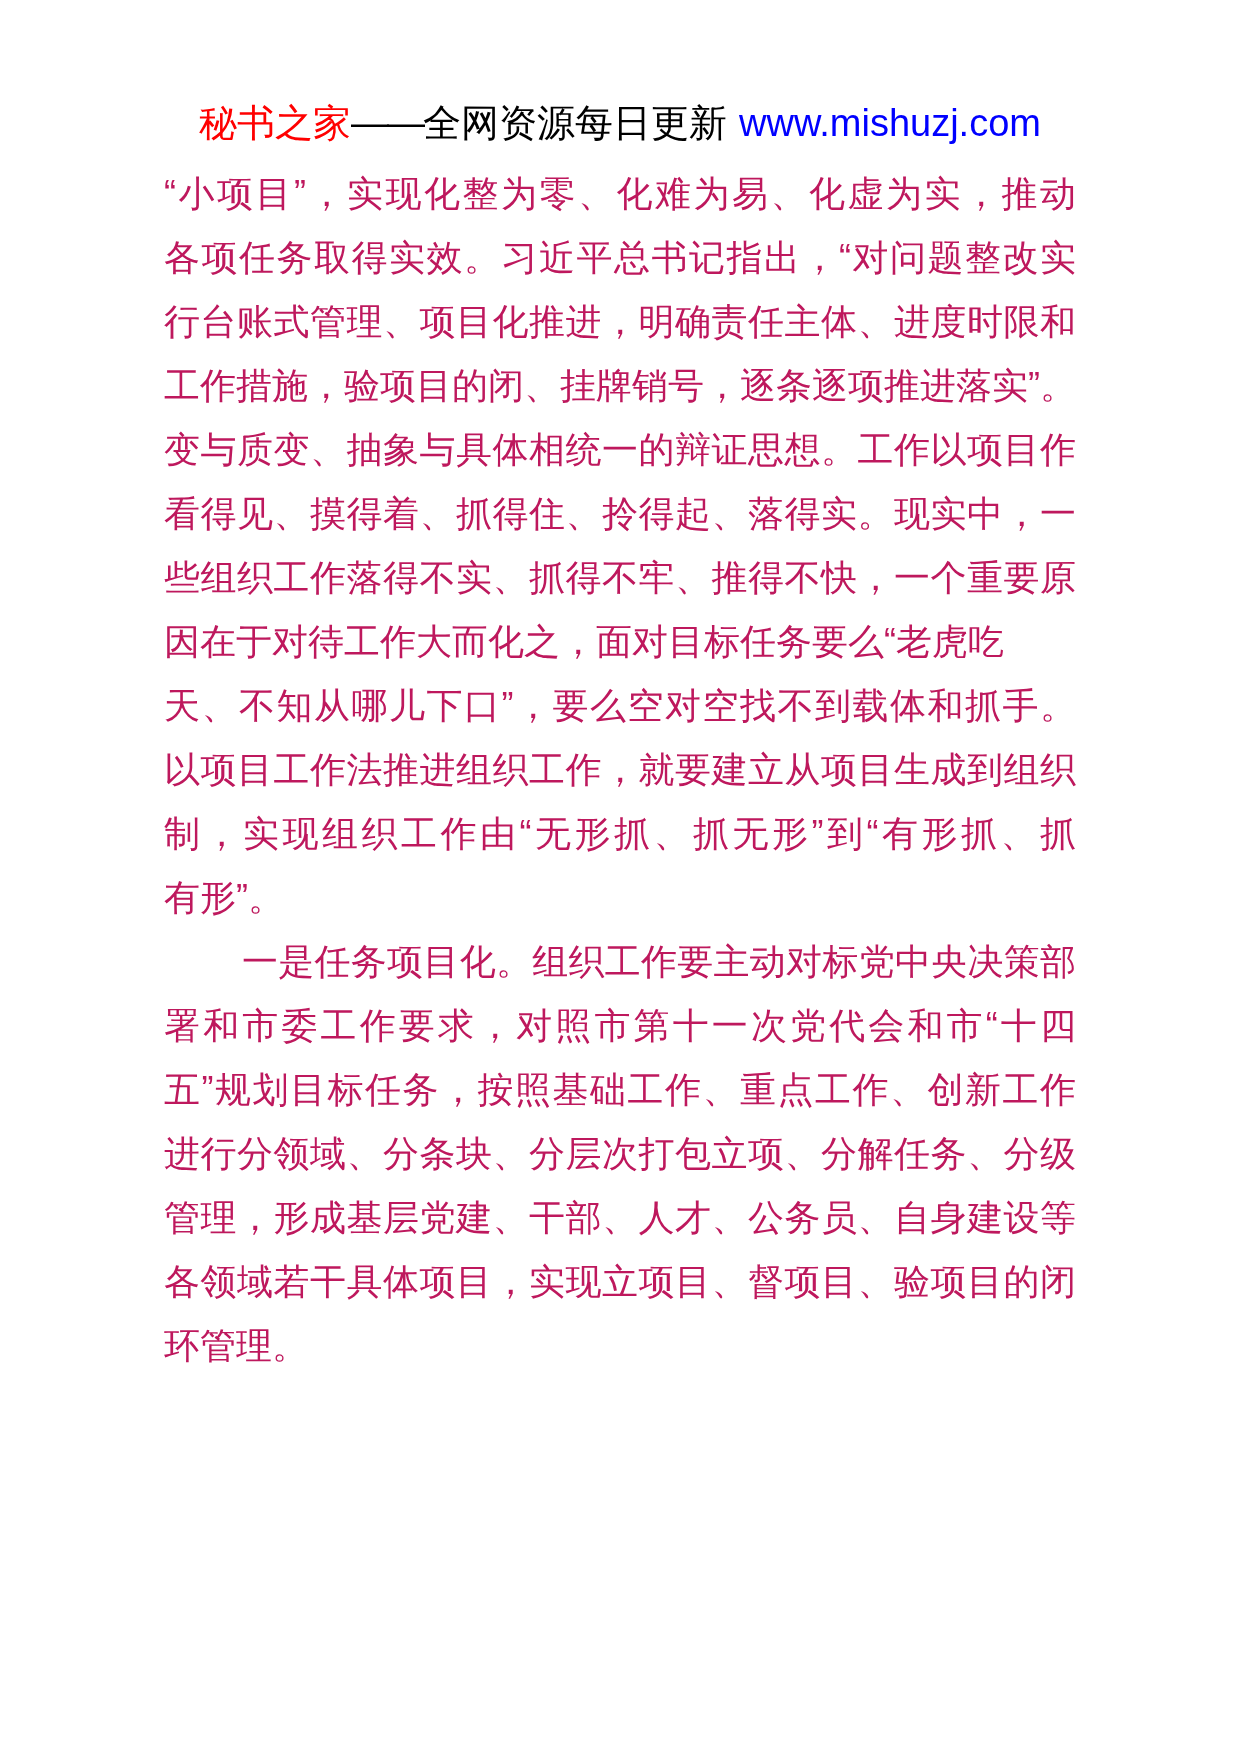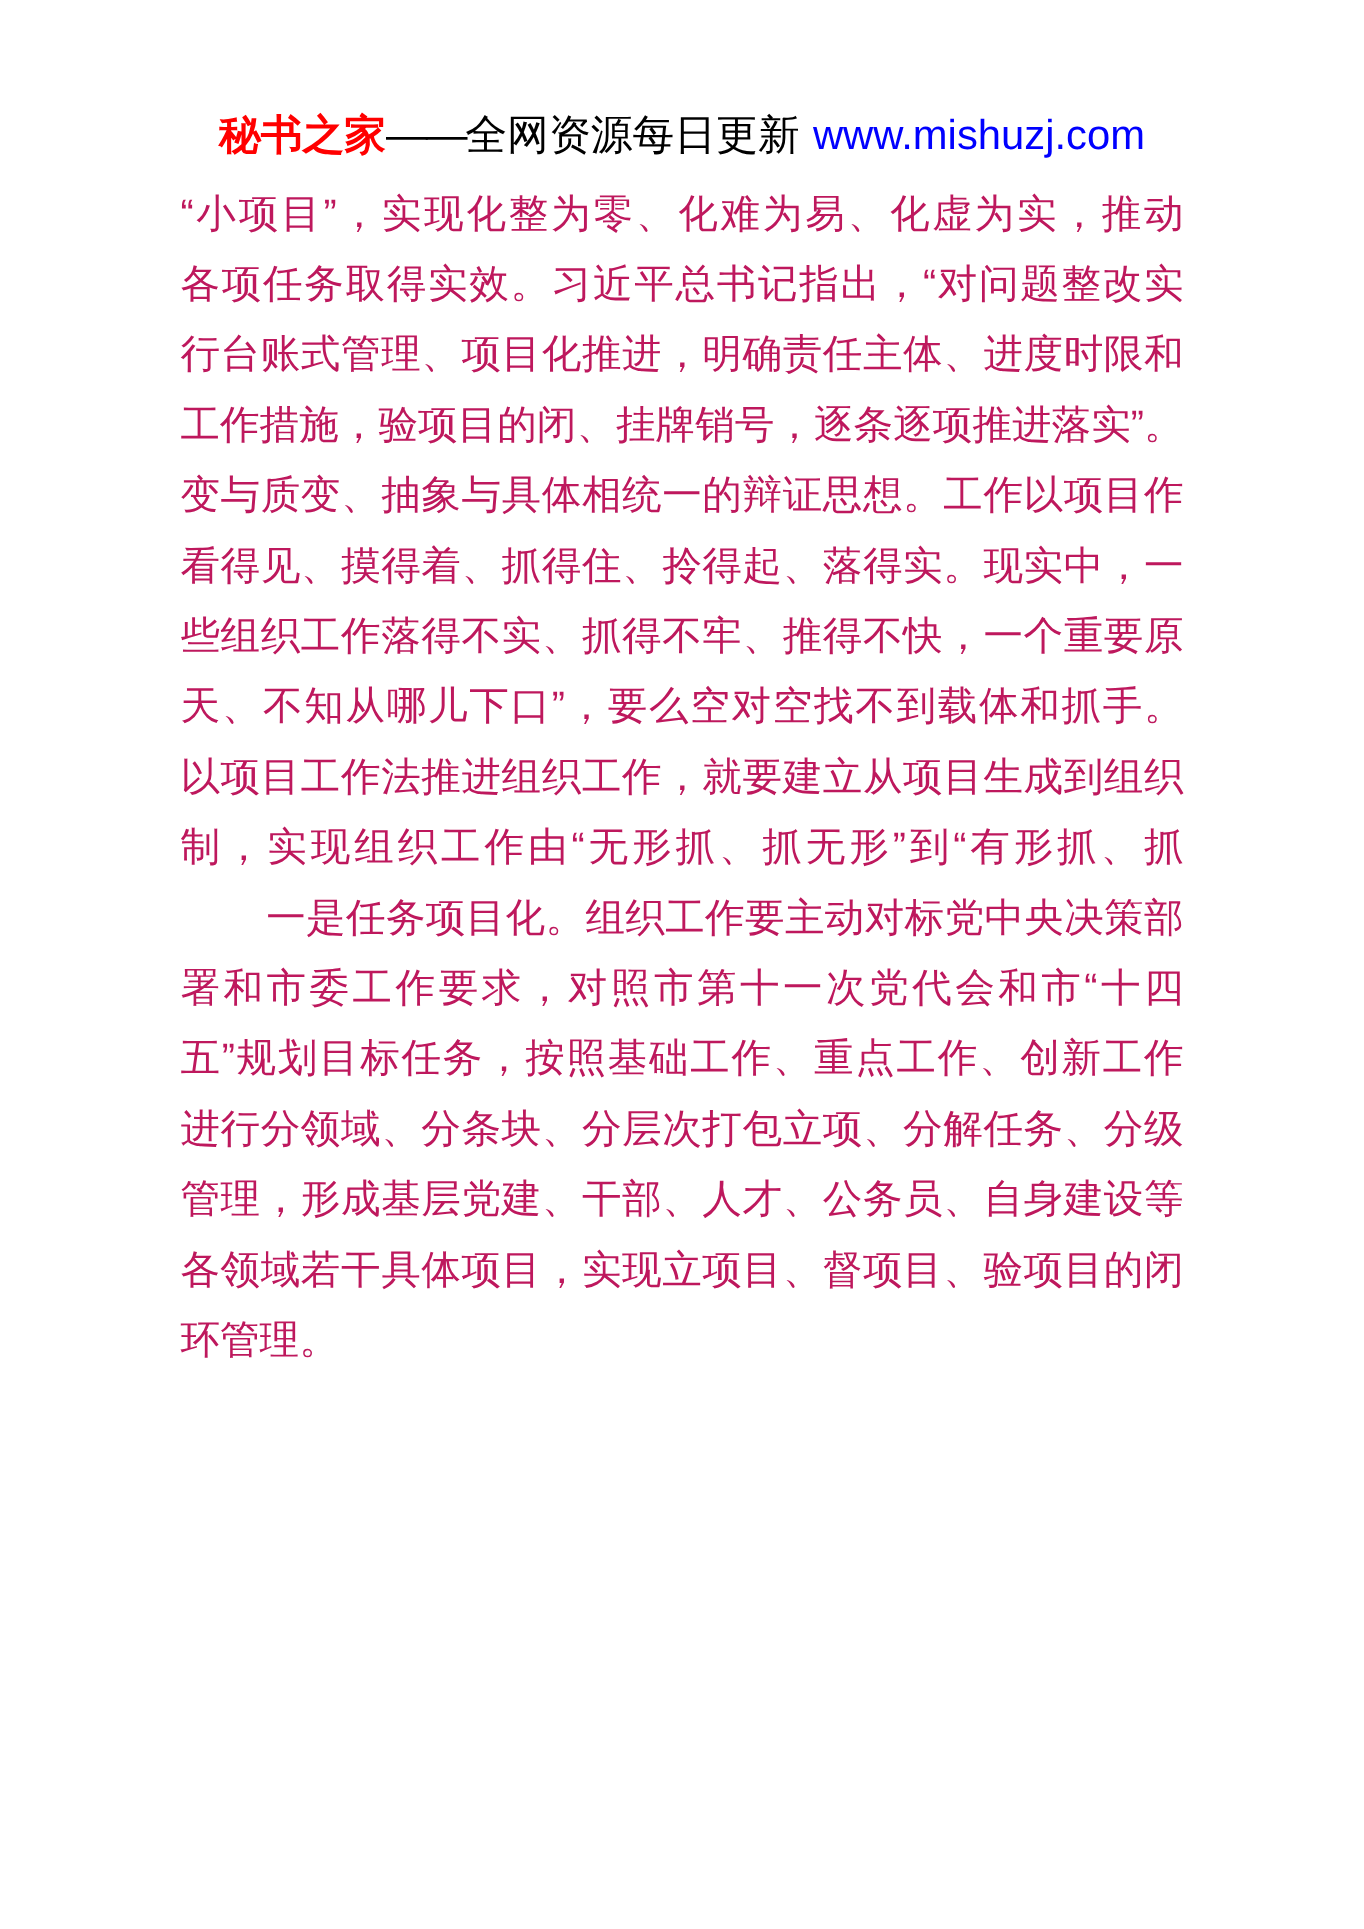--- a/index.html
+++ b/index.html
@@ -18,21 +18,21 @@
   .header {
     margin-top: 100px;
     text-align: center;
     font-size: 38px;
     line-height: 46px;
     white-space: nowrap;
     color: #000000;
   }
   .site-name {
     color: var(--site-name-color, #ff0000);
-    font-weight: bold;
+    font-weight: normal;
   }
   .sep {
     color: var(--tagline-color, #000000);
     letter-spacing: -2px;
   }
   .tagline {
     color: var(--tagline-color, #000000);
   }
   .url {
     color: var(--url-color, #0000ff);
@@ -68,23 +68,25 @@
     <span class="site-name">秘书之家</span><span class="sep">——</span><span class="tagline">全网资源每日更新</span><span class="url">www.mishuzj.com</span>
   </div>
   <div class="content">
       <div class="line fill">“小项目”，实现化整为零、化难为易、化虚为实，推动</div>
       <div class="line fill">各项任务取得实效。习近平总书记指出，“对问题整改实</div>
       <div class="line fill">行台账式管理、项目化推进，明确责任主体、进度时限和</div>
       <div class="line fill">工作措施，验项目的闭、挂牌销号，逐条逐项推进落实”。</div>
       <div class="line fill">变与质变、抽象与具体相统一的辩证思想。工作以项目作</div>
       <div class="line fill">看得见、摸得着、抓得住、拎得起、落得实。现实中，一</div>
       <div class="line fill">些组织工作落得不实、抓得不牢、推得不快，一个重要原</div>
+      <div class="line">因在于对待工作大而化之，面对目标任务要么“老虎吃</div>
       <div class="line fill">天、不知从哪儿下口”，要么空对空找不到载体和抓手。</div>
       <div class="line fill">以项目工作法推进组织工作，就要建立从项目生成到组织</div>
       <div class="line fill">制，实现组织工作由“无形抓、抓无形”到“有形抓、抓</div>
+      <div class="line">有形”。</div>
       <div class="line fill indent">一是任务项目化。组织工作要主动对标党中央决策部</div>
       <div class="line fill">署和市委工作要求，对照市第十一次党代会和市“十四</div>
       <div class="line fill">五”规划目标任务，按照基础工作、重点工作、创新工作</div>
       <div class="line fill">进行分领域、分条块、分层次打包立项、分解任务、分级</div>
       <div class="line fill">管理，形成基层党建、干部、人才、公务员、自身建设等</div>
       <div class="line fill">各领域若干具体项目，实现立项目、督项目、验项目的闭</div>
       <div class="line">环管理。</div>
     </div>
 </div>
 

